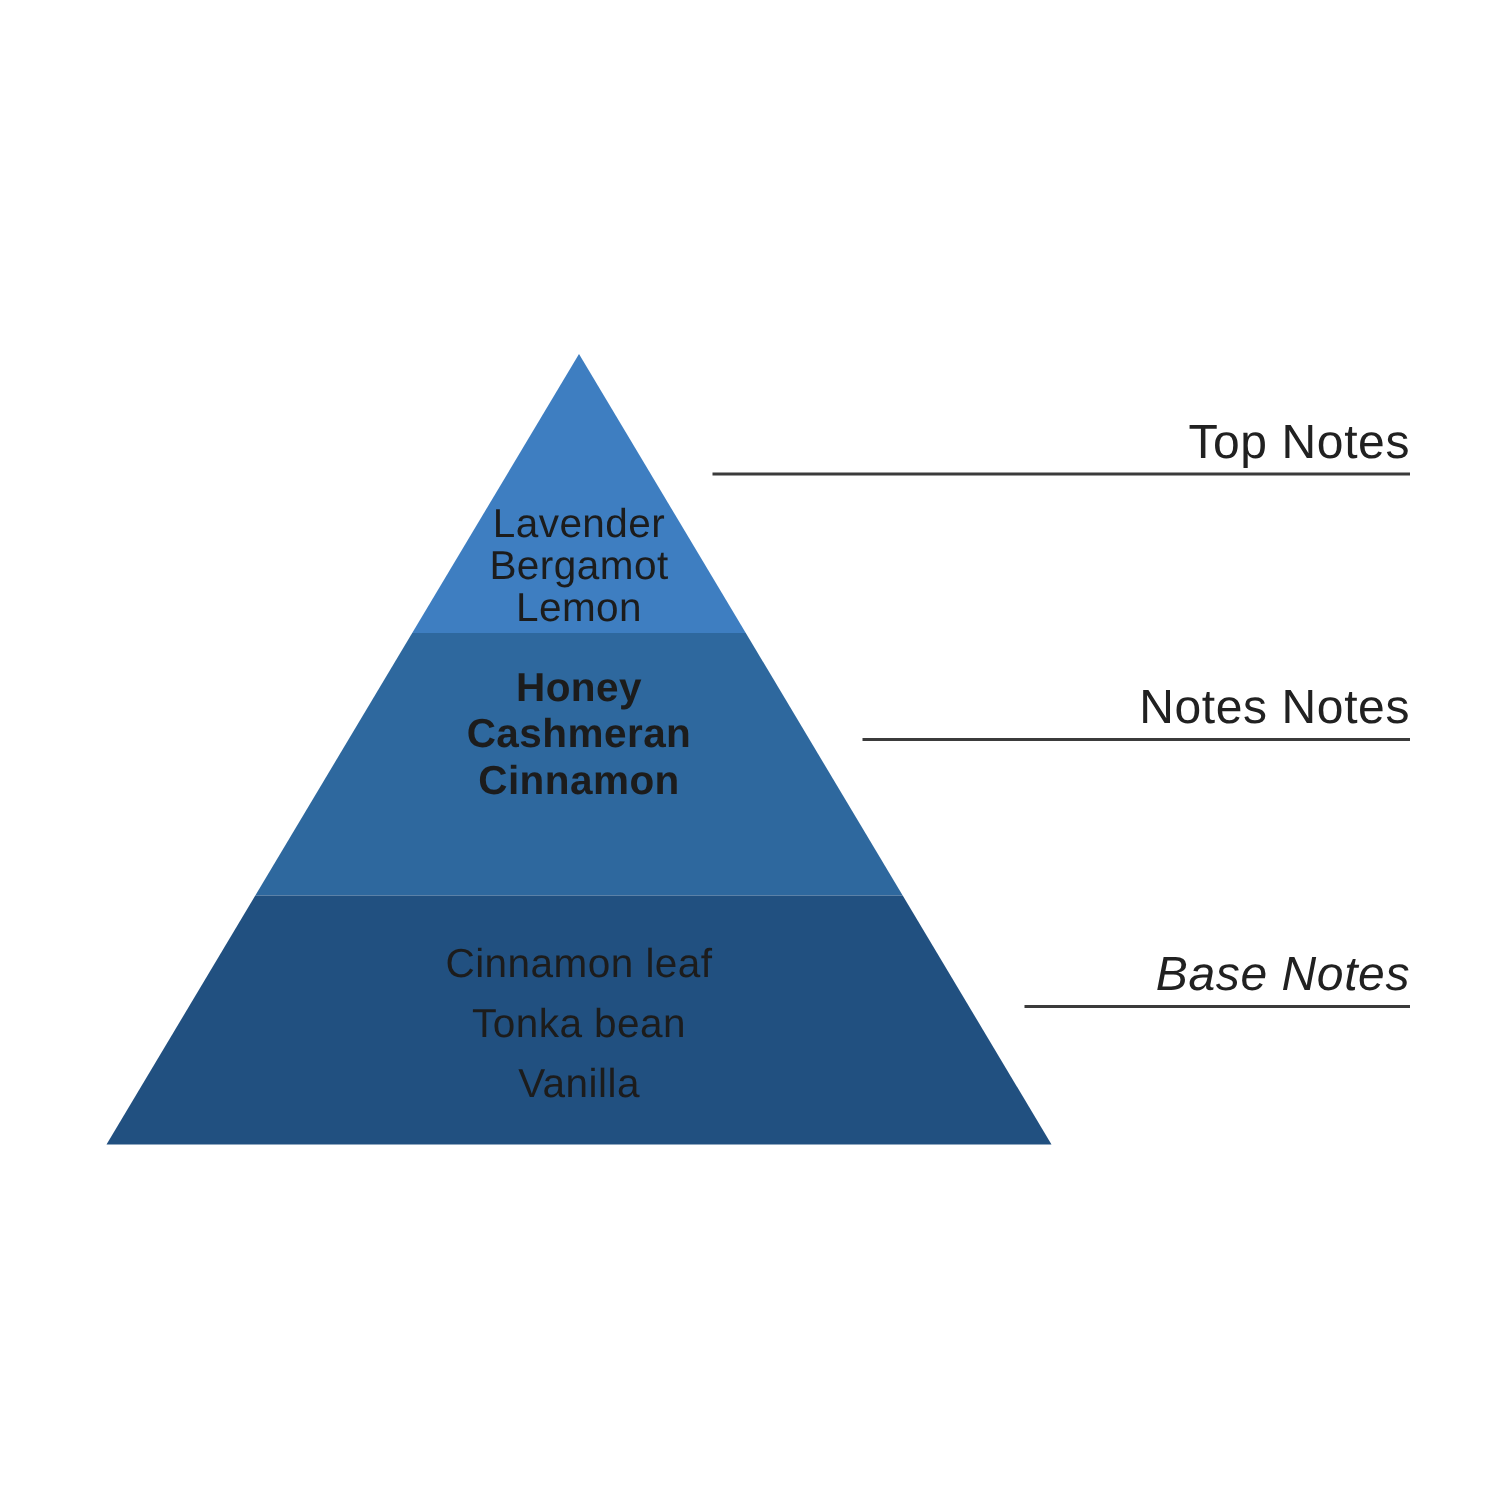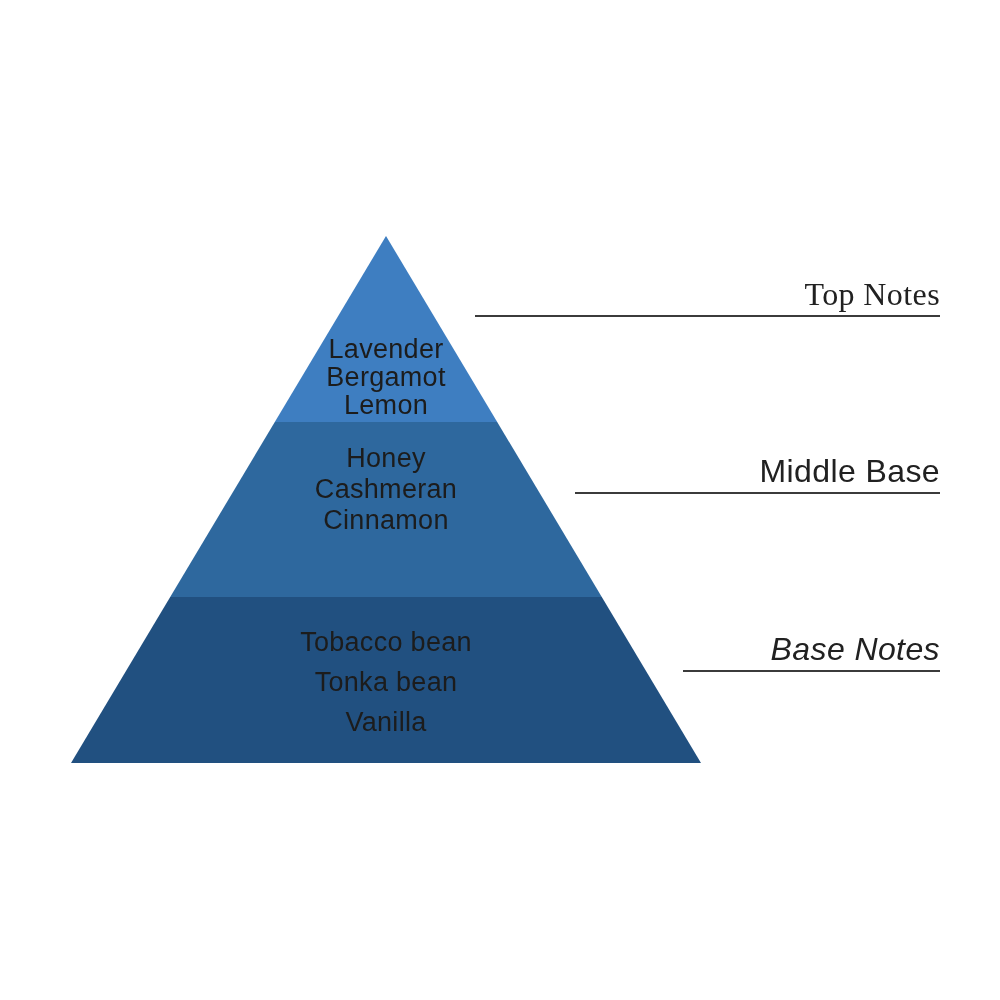--- a/index.html
+++ b/index.html
@@ -19,21 +19,21 @@
   }
   .notes {
     position: absolute;
     left: 86px;
     width: 600px;
     text-align: center;
     font-size: 27px;
     letter-spacing: 0.3px;
   }
   .notes-top  { top: 335px; line-height: 28px; }
-  .notes-mid  { top: 443px; line-height: 31px; }
+  .notes-mid  { top: 443px; line-height: 31px; font-weight: bold; }
   .notes-base { top: 622px; line-height: 40px; }
   .side-label {
     position: absolute;
     right: 60px;
     width: 400px;
     text-align: right;
     font-size: 32px;
     line-height: 36px;
     letter-spacing: 0.4px;
   }
@@ -65,27 +65,27 @@
     <div class="note">Lemon</div>
   </div>
 
   <div class="notes notes-mid" style="color: rgb(28, 28, 28);">
     <div class="note">Honey</div>
     <div class="note">Cashmeran</div>
     <div class="note">Cinnamon</div>
   </div>
 
   <div class="notes notes-base" style="color: rgb(28, 28, 28);">
-    <div class="note">Tobacco bean</div>
+    <div class="note">Cinnamon leaf</div>
     <div class="note">Tonka bean</div>
     <div class="note">Vanilla</div>
   </div>
 
-  <div class="side-label label-top" style="color: rgb(33, 33, 33); font-family: Liberation Serif, serif;">Top Notes</div>
+  <div class="side-label label-top" style="color: rgb(33, 33, 33);">Top Notes</div>
   <div class="underline underline-top" style="background: rgb(59, 59, 59);"></div>
 
-  <div class="side-label label-mid" style="color: rgb(33, 33, 33);">Middle Base</div>
+  <div class="side-label label-mid" style="color: rgb(33, 33, 33);">Notes Notes</div>
   <div class="underline underline-mid" style="background: rgb(59, 59, 59);"></div>
 
   <div class="side-label label-base" style="color: rgb(33, 33, 33);">Base Notes</div>
   <div class="underline underline-base" style="background: rgb(59, 59, 59);"></div>
 
 </div>
 
 </body></html>

